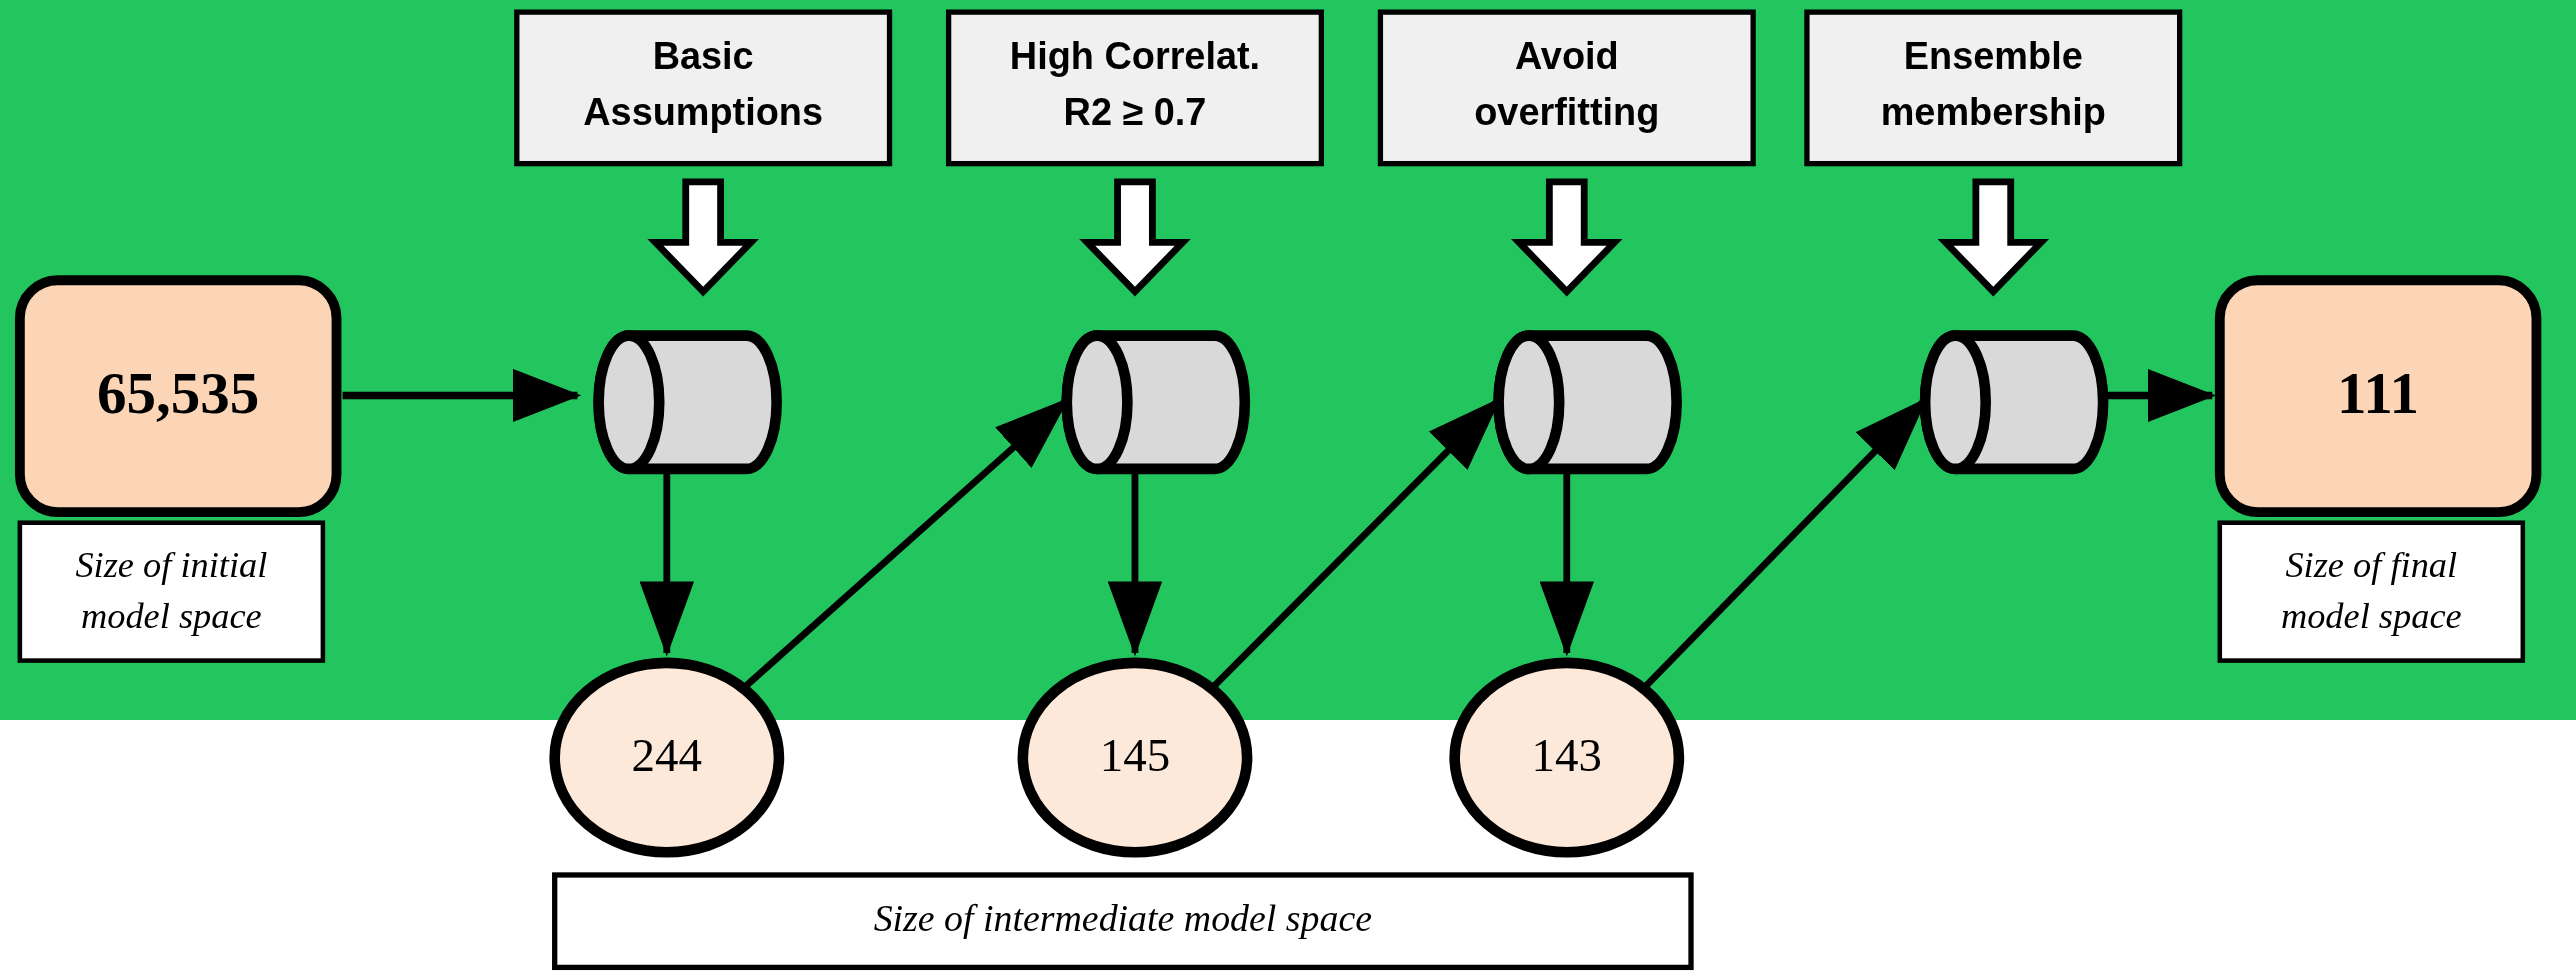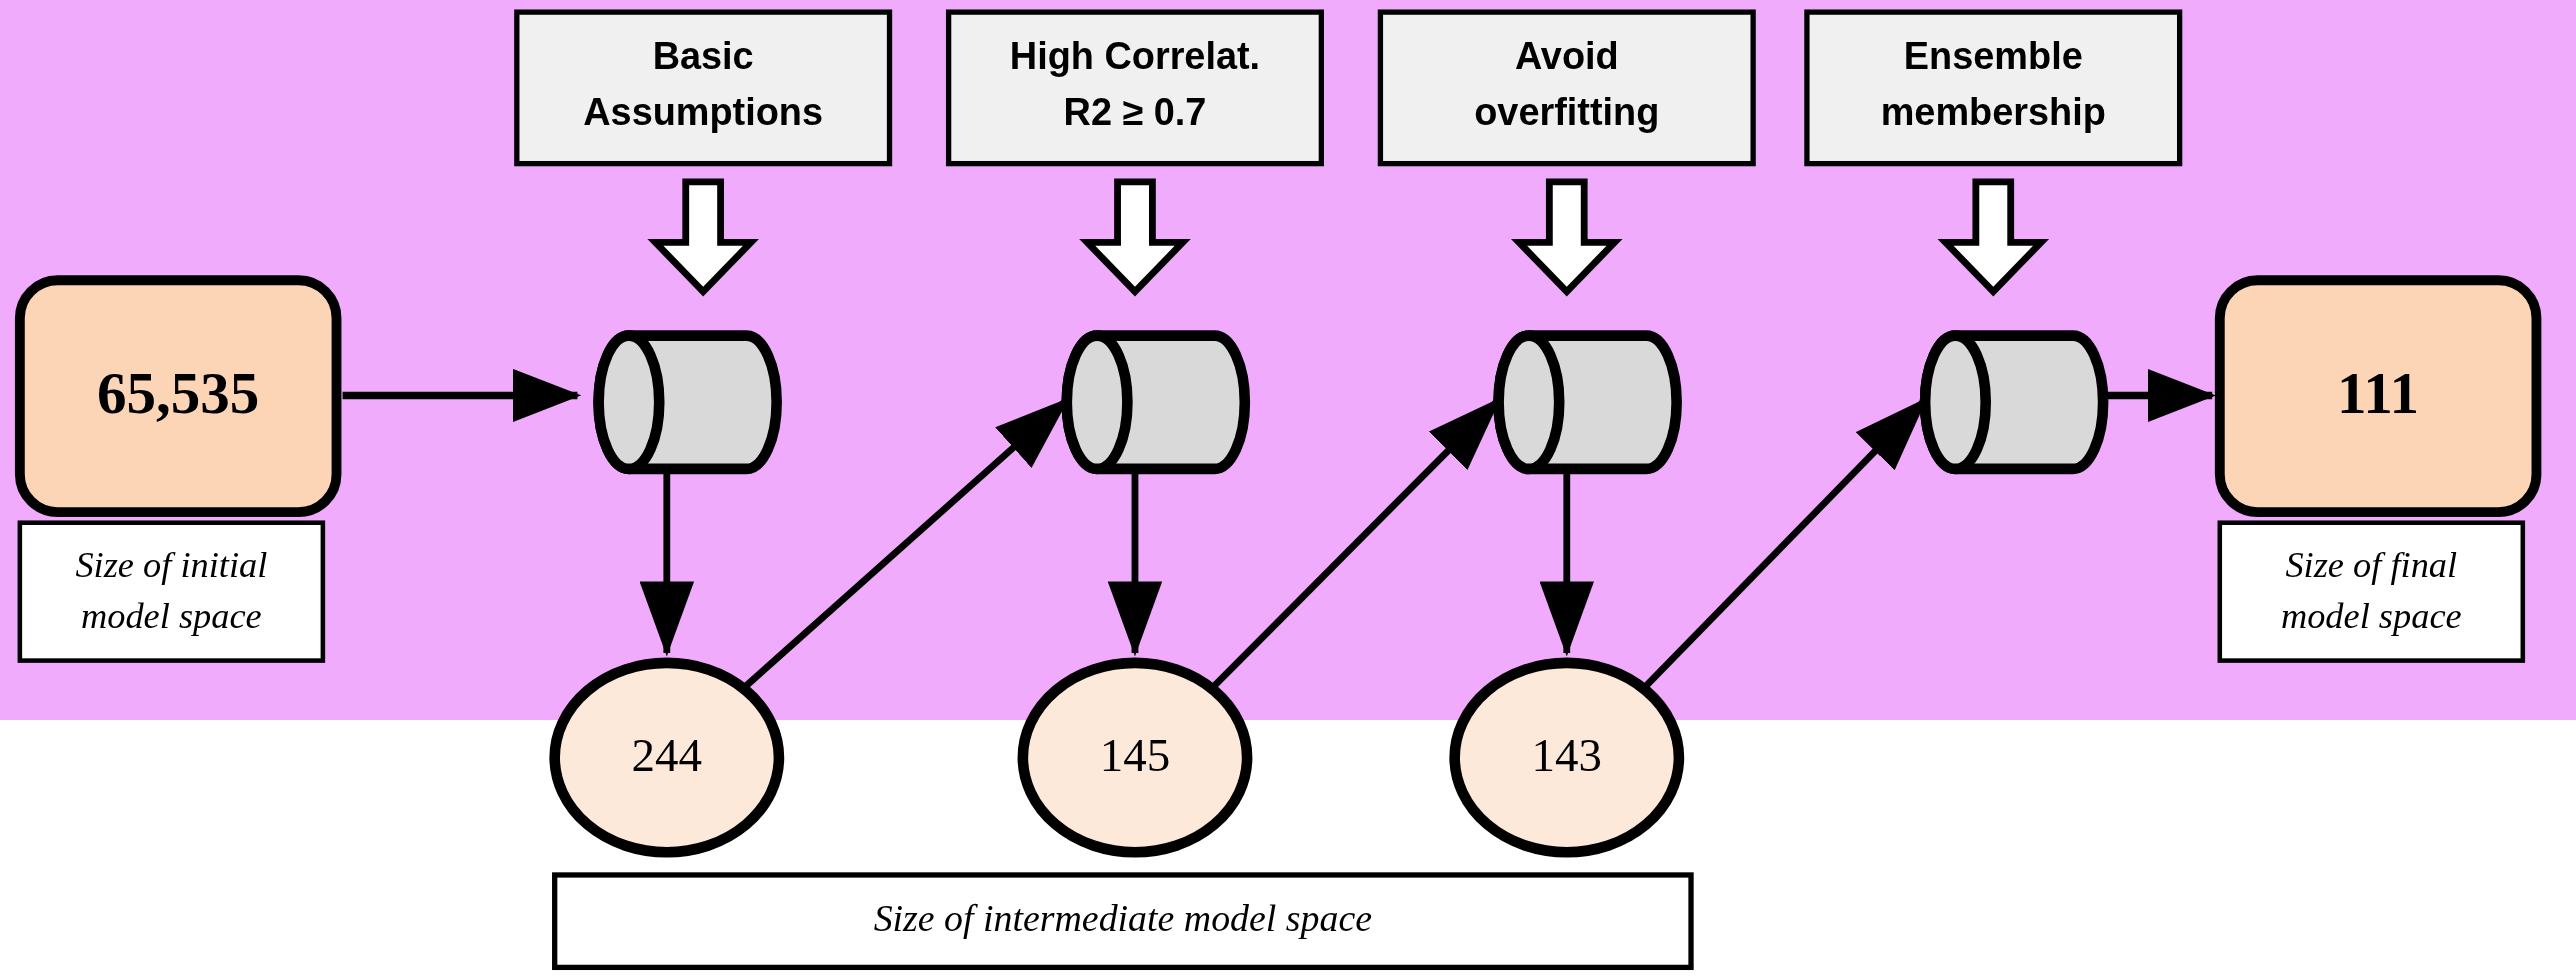--- a/index.html
+++ b/index.html
@@ -10,21 +10,21 @@
   body {
     width: 2576px;
     height: 978px;
     font-family: "Liberation Sans", sans-serif;
     overflow: hidden;
   }
   #diagram-root {
     position: relative;
     width: 2576px;
     height: 720px;
-    background: #f0abfc;
+    background: #22c55e;
   }
   svg#flow-svg {
     position: absolute;
     top: 0;
     left: 0;
     width: 2576px;
     height: 978px;
     display: block;
   }
   

